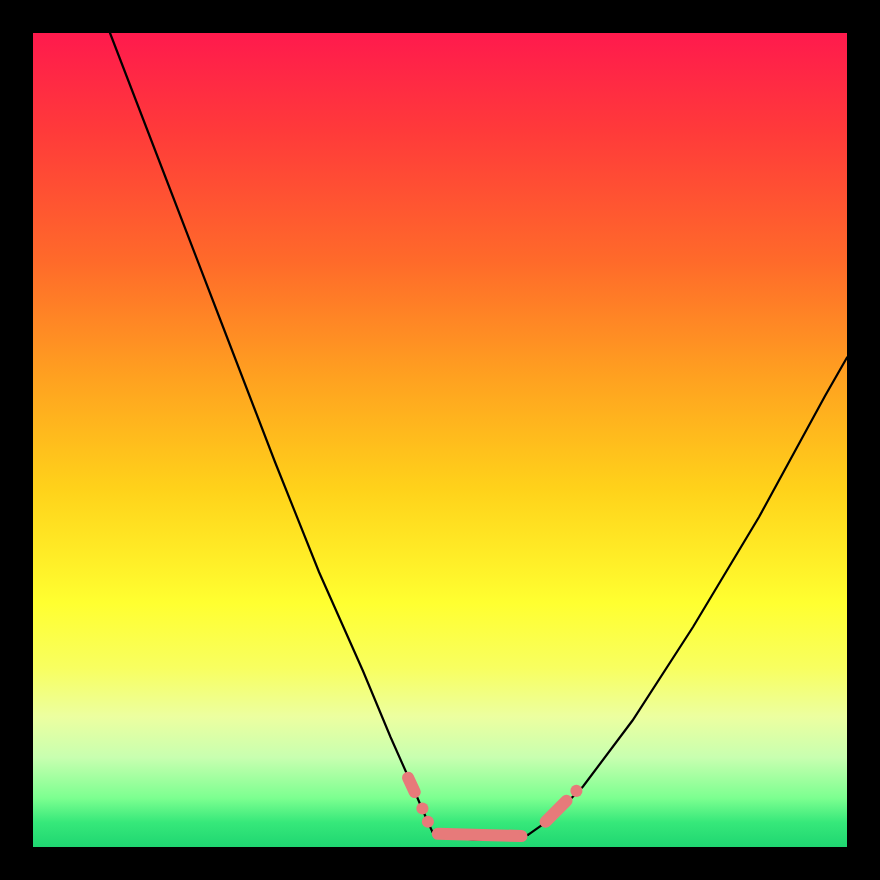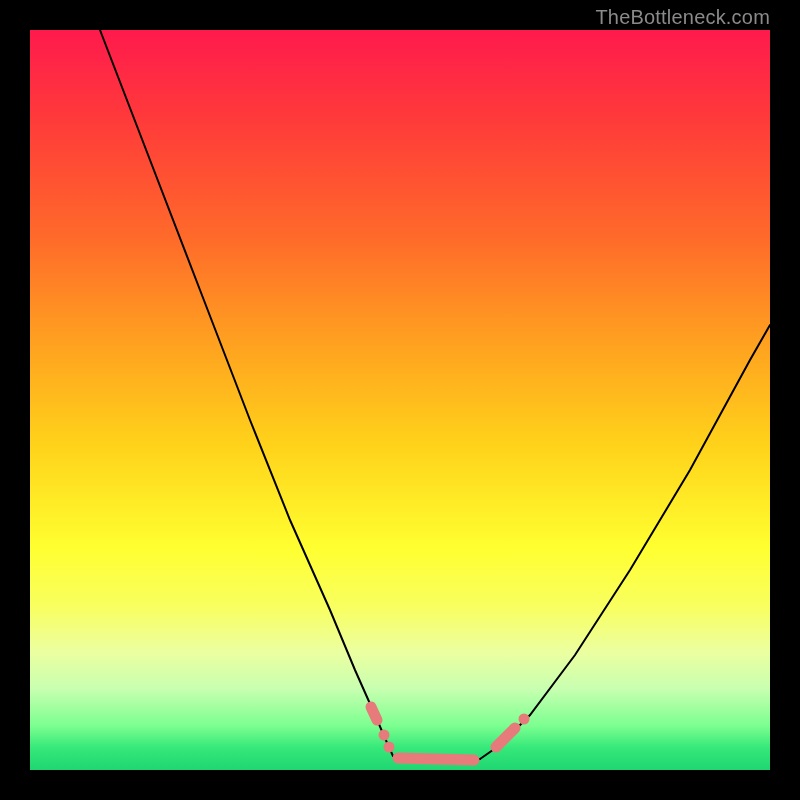--- a/index.html
+++ b/index.html
@@ -71,21 +71,20 @@
   }
   .salmon-dot {
     fill: #e77a7a;
   }
 </style>
 </head>
 <body>
 
 <div class="frame">
 
-  <div class="watermark">TheBottleneck.com</div>
 
   <div class="plot-area">
     <svg class="curves" viewBox="0 0 740 740">
       <path id="path-left" class="curve-line" d="M70 0 L120 130 L170 260 L220 390 L260 490 L300 580 L325 640 L345 685 L358 715 L363 726"></path>
       <path id="path-flat" class="curve-line" d="M363 726 L380 731 L400 733 L420 733 L440 731 L450 729"></path>
       <path id="path-right" class="curve-line" d="M450 729 L470 715 L500 685 L545 625 L600 540 L660 440 L720 330 L740 295"></path>
       <g id="overlay-group">
           <line x1="341" y1="677" x2="347" y2="690" class="salmon-stroke"></line>
           <circle cx="354" cy="705" r="5.5" class="salmon-dot"></circle>
           <circle cx="359" cy="717" r="5.5" class="salmon-dot"></circle>

